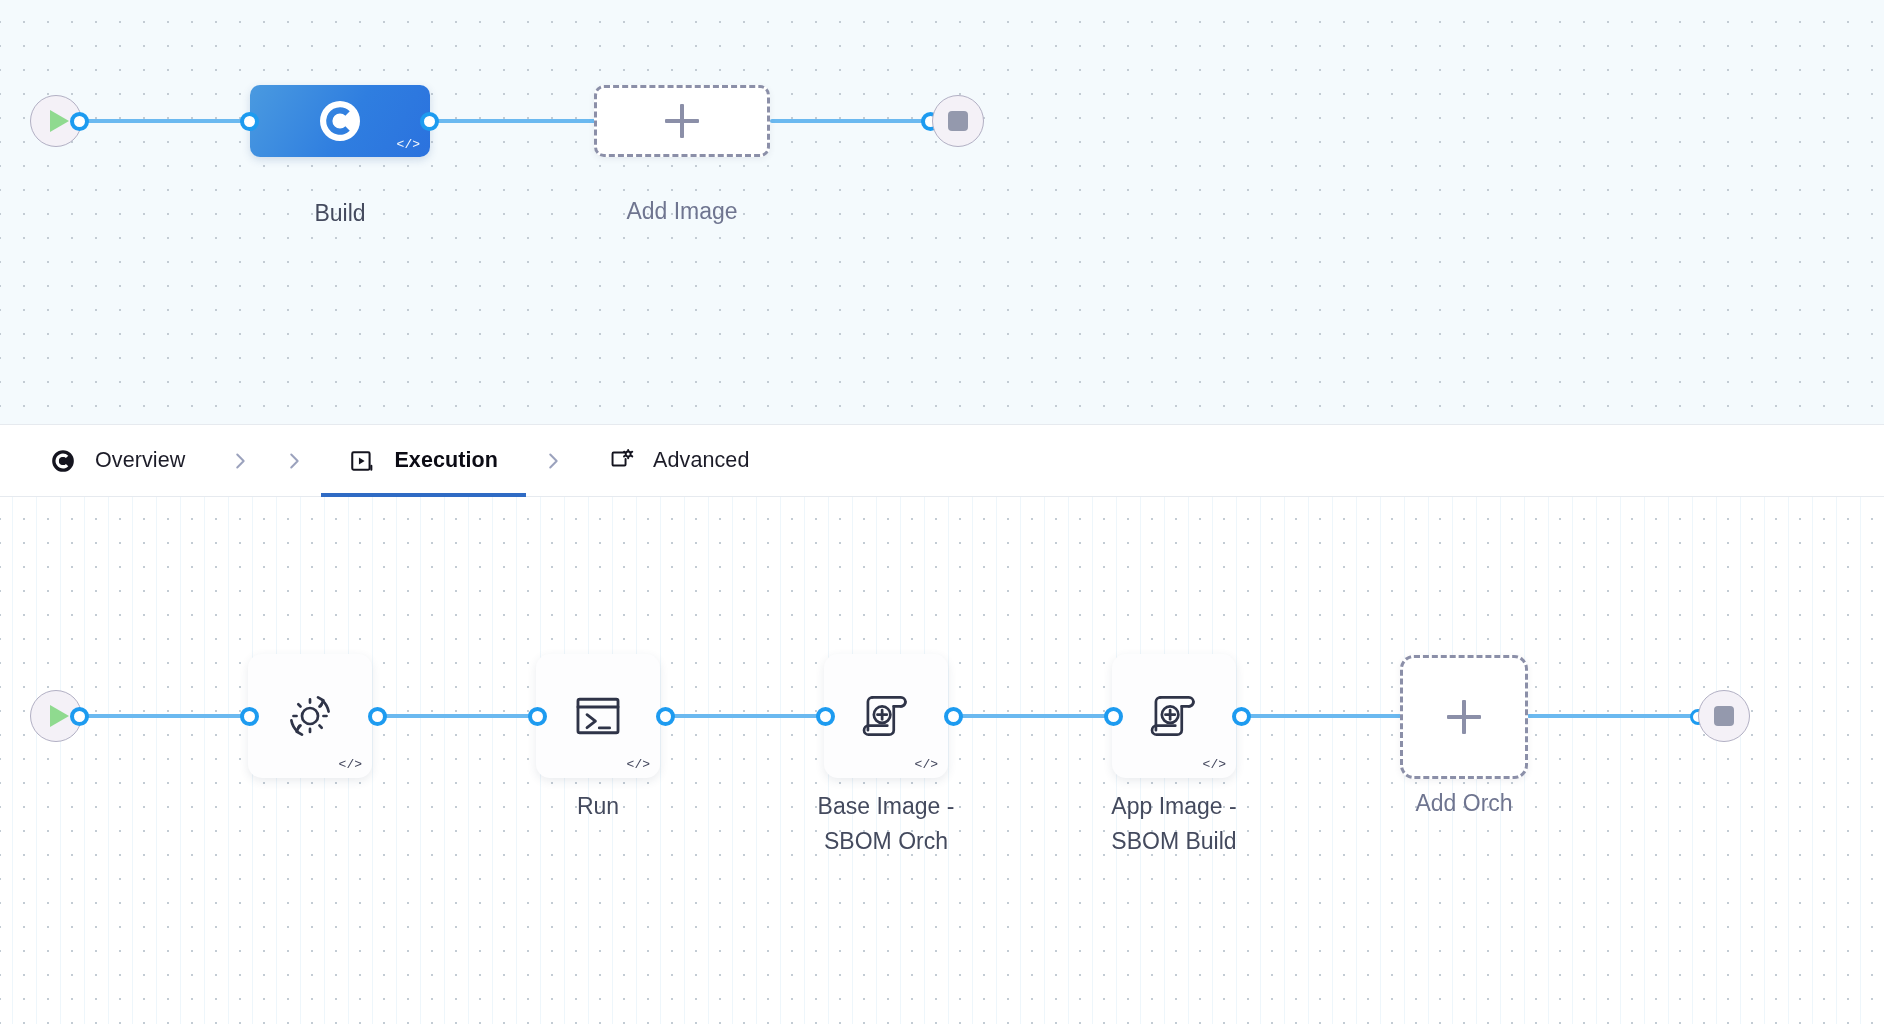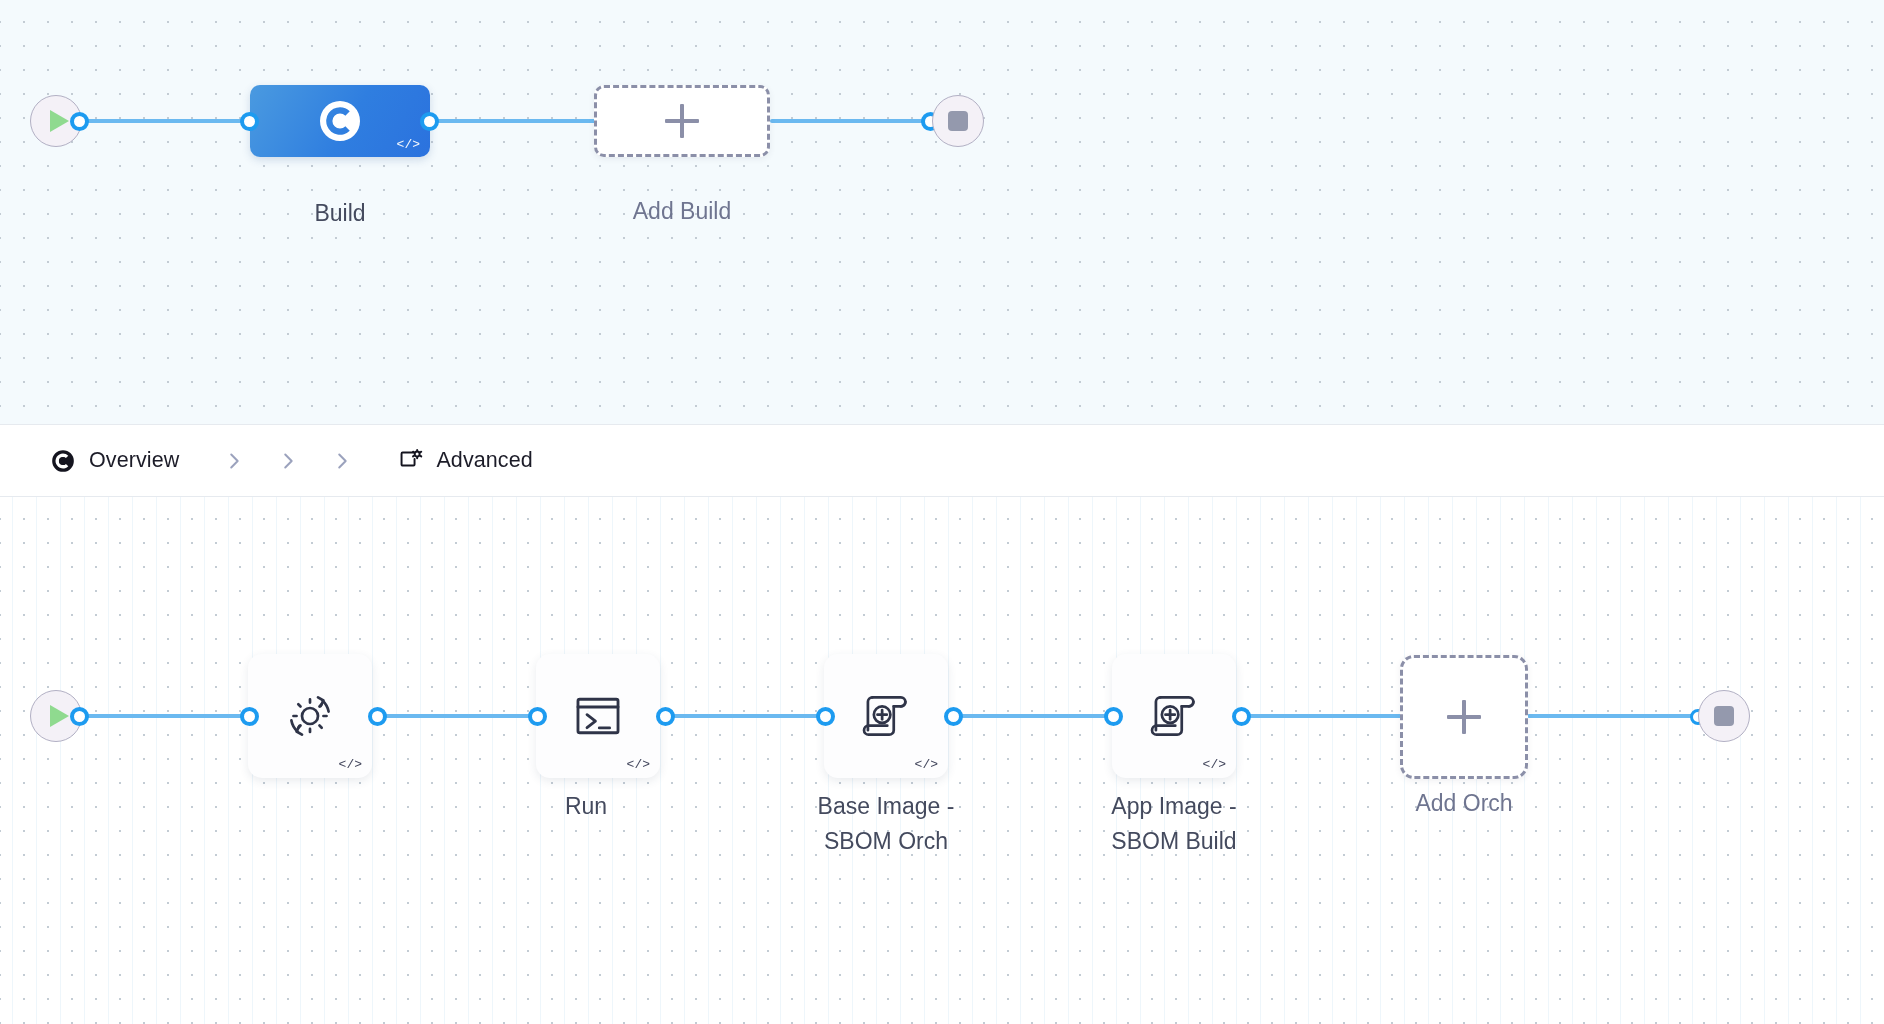--- a/index.html
+++ b/index.html
@@ -40,21 +40,21 @@
   .tabbar {
     position: absolute; left: 0; top: 424px;
     width: 1884px; height: 73px;
     background: #ffffff;
     border-top: 1px solid #e6eaef;
     border-bottom: 1px solid #e6eaef;
     display: flex; align-items: center;
     padding-left: 22px;
   }
   .tab {
-    display: flex; align-items: center; gap: 13px;
+    display: flex; align-items: center; gap: 19px;
     height: 71px;
     padding: 0 28px;
     cursor: pointer;
     position: relative;
   }
   .tab .tab-label {
     font-size: 21.5px; color: #1c1c28; letter-spacing: .1px;
     white-space: nowrap;
   }
   .tab.active .tab-label { font-weight: bold; color: #0b0b14; }
@@ -184,21 +184,21 @@
     </div>
     <div class="port" style="left:240px; top:112px;"></div>
     <div class="port" style="left:420px; top:112px;"></div>
     <div class="node-label" style="left:250px; top:196px; width:180px;">Build</div>
 
     <div class="node" style="left:594px; top:85px;">
       <div class="add-box stage">
         <div class="plus"></div>
       </div>
     </div>
-    <div class="node-label muted" style="left:594px; top:194px; width:176px;">Add Build</div>
+    <div class="node-label muted" style="left:594px; top:194px; width:176px;">Add Image</div>
 
     <div class="port" style="left:921px; top:112px;"></div>
     <div class="node" style="left:932px; top:95px;">
       <div class="terminal">
         <div class="stop-sq"></div>
       </div>
     </div>
   </div>
 
   <div class="tabbar">
@@ -217,20 +217,28 @@
       </svg>
     </div>
 
 
     <div class="tab-sep">
       <svg viewBox="0 0 24 24" fill="none" stroke="#9ba2bd" stroke-width="2.2" stroke-linecap="round" stroke-linejoin="round">
         <polyline points="9,5 16,12 9,19"></polyline>
       </svg>
     </div>
 
+    <div class="tab active">
+      <svg class="tab-icon" viewBox="0 0 24 24" fill="none" stroke="#14141f" stroke-width="1.9" stroke-linejoin="round">
+        <rect x="3" y="4" width="16" height="16" rx="1.2"></rect>
+        <polygon points="9.2,8.8 14.4,12 9.2,15.2" fill="#14141f" stroke="none"></polygon>
+        <line x1="20.6" y1="16.4" x2="20.6" y2="20" stroke-linecap="round"></line>
+      </svg>
+      <span class="tab-label">Execution</span>
+    </div>
 
     <div class="tab-sep">
       <svg viewBox="0 0 24 24" fill="none" stroke="#9ba2bd" stroke-width="2.2" stroke-linecap="round" stroke-linejoin="round">
         <polyline points="9,5 16,12 9,19"></polyline>
       </svg>
     </div>
 
     <div class="tab">
       <svg class="tab-icon" viewBox="0 0 24 24" fill="none" stroke="#14141f" stroke-width="1.8" stroke-linecap="round" stroke-linejoin="round">
         <path d="M15.2 4.2H5.2a1 1 0 0 0-1 1v10a1 1 0 0 0 1 1h10a1 1 0 0 0 1-1v-5"></path>
@@ -284,21 +292,21 @@
           <rect x="8.5" y="11" width="31" height="26" rx="1.4"></rect>
           <line x1="8.5" y1="17" x2="39.5" y2="17"></line>
           <polyline points="15.5,23 22,28 15.5,33"></polyline>
           <line x1="25" y1="33.2" x2="33" y2="33.2"></line>
         </svg>
         <span class="code-badge">&lt;/&gt;</span>
       </div>
     </div>
     <div class="port" style="left:528px; top:210px;"></div>
     <div class="port" style="left:656px; top:210px;"></div>
-    <div class="node-label" style="left:446px; top:292px; width:280px;">Run</div>
+    <div class="node-label" style="left:458px; top:292px; width:280px;">Run</div>
 
     <div class="node" style="left:824px; top:157px;">
       <div class="step-card">
         <svg viewBox="0 0 48 48" fill="none" stroke="#2f3448" stroke-width="2.1" stroke-linecap="round" stroke-linejoin="round">
           <path d="M13.5 9.5h22a3.5 3.5 0 0 1 0 7h-5.5"></path>
           <path d="M13.5 9.5a3.5 3.5 0 0 0-3.5 3.5v22"></path>
           <path d="M30 16.5V35a3.5 3.5 0 0 1-3.5 3.5h-16a3.5 3.5 0 0 1 0-7H25"></path>
           <path d="M35.5 16.5a3.5 3.5 0 0 0 3.5-3.5"></path>
           <circle cx="21" cy="23" r="6.4"></circle>
           <line x1="21" y1="19.4" x2="21" y2="26.6"></line>

